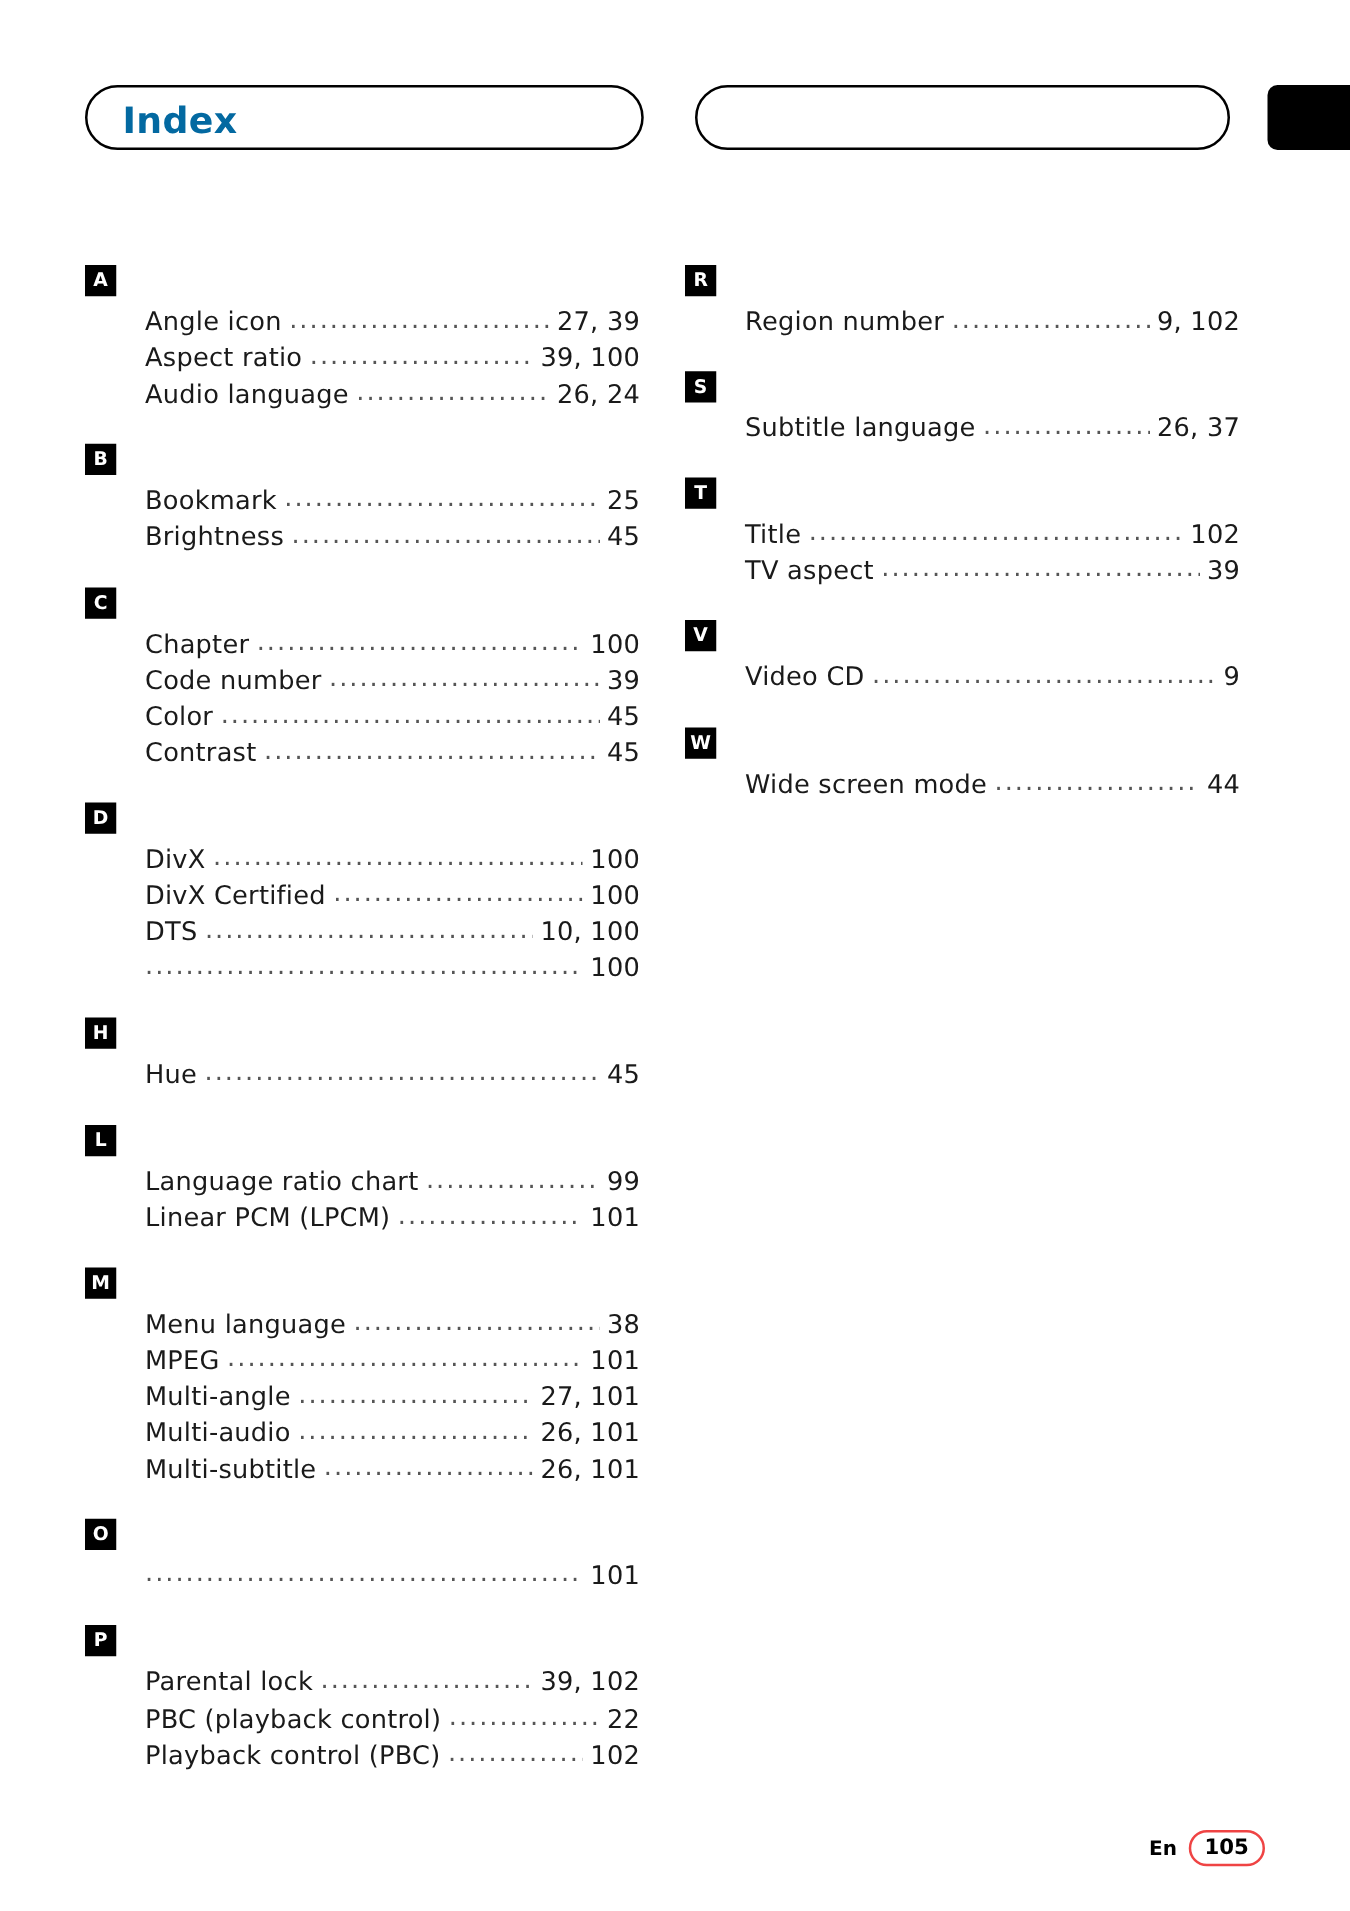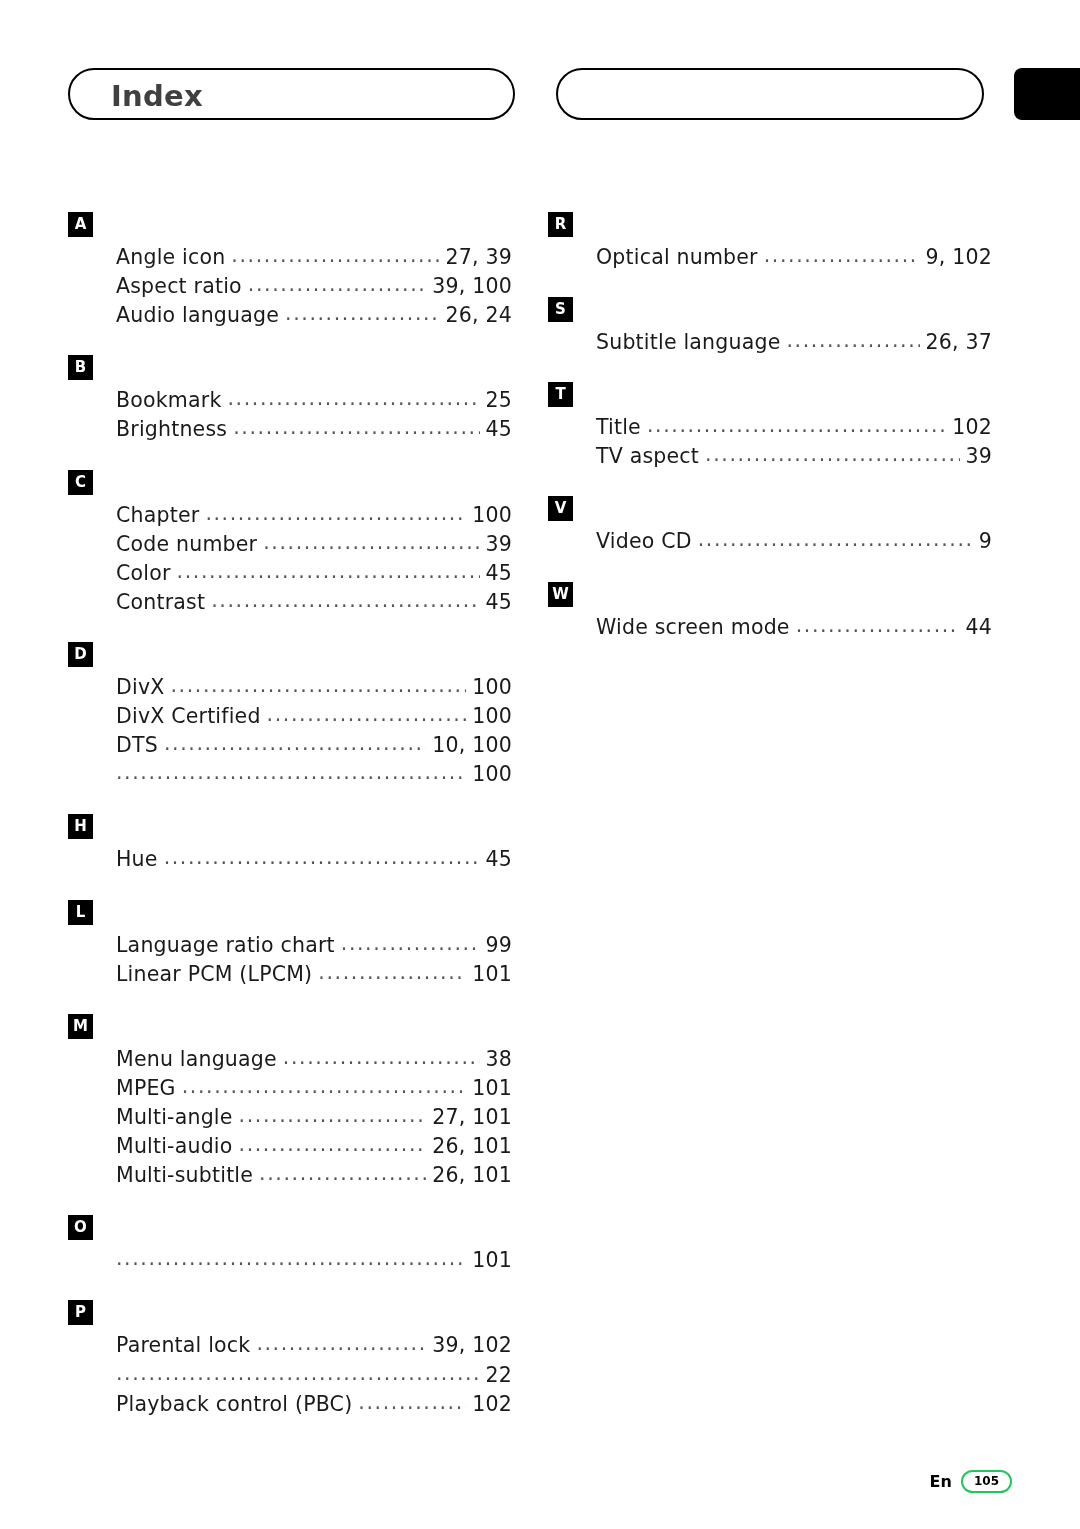--- a/index.html
+++ b/index.html
@@ -36,26 +36,26 @@
   .hdr-pill.left {
     left: 68px;
     width: 447px;
   }
   .hdr-pill.right {
     left: 556px;
     width: 428px;
   }
   .hdr-title {
     position: absolute;
-    left: 41px;
+    left: 28px;
     top: 9px;
     font-size: 29px;
     font-weight: bold;
     letter-spacing: 0.3px;
-    color: #404040;
+    color: #0369a1;
     font-family: "DejaVu Sans", sans-serif;
   }
   .hdr-tab {
     position: absolute;
     top: 0;
     left: 1014px;
     width: 66px;
     height: 52px;
     background: #000;
     border-radius: 8px 0 0 8px;
@@ -127,24 +127,24 @@
     align-items: center;
     gap: 9px;
   }
   .footer .lang {
     font-size: 16px;
     font-weight: bold;
     color: #000;
     font-family: "DejaVu Sans", sans-serif;
   }
   .footer .pagenum {
-    font-size: 12px;
+    font-size: 17px;
     font-weight: bold;
     color: #000;
-    border: 2px solid #22c55e;
+    border: 2px solid #ef4444;
     border-radius: 16px;
     padding: 2px 11px 3px 11px;
     font-family: "DejaVu Sans", sans-serif;
   }
 </style>
 </head>
 <body>
 
 <div class="header">
   <div class="hdr-pill left">
@@ -255,32 +255,33 @@
     <div class="letter-block"><div class="letter-badge">O</div><div class="entry">
         <span class="leader">........................................................................................................................................................................................................</span>
         <span class="pages">101</span>
       </div></div>
     <div class="gap-after"></div>
     <div class="letter-block"><div class="letter-badge">P</div><div class="entry">
         <span class="term">Parental lock</span>
         <span class="leader">........................................................................................................................................................................................................</span>
         <span class="pages">39, 102</span>
       </div><div class="entry">
+        <span class="term">PBC (playback control)</span>
         <span class="leader">........................................................................................................................................................................................................</span>
         <span class="pages">22</span>
       </div><div class="entry">
         <span class="term">Playback control (PBC)</span>
         <span class="leader">........................................................................................................................................................................................................</span>
         <span class="pages">102</span>
       </div></div>
     <div class="gap-after"></div>
   </div>
 <div class="col right">
     <div class="letter-block"><div class="letter-badge">R</div><div class="entry">
-        <span class="term">Optical number</span>
+        <span class="term">Region number</span>
         <span class="leader">........................................................................................................................................................................................................</span>
         <span class="pages">9, 102</span>
       </div></div>
     <div class="gap-after"></div>
     <div class="letter-block"><div class="letter-badge">S</div><div class="entry">
         <span class="term">Subtitle language</span>
         <span class="leader">........................................................................................................................................................................................................</span>
         <span class="pages">26, 37</span>
       </div></div>
     <div class="gap-after"></div>

